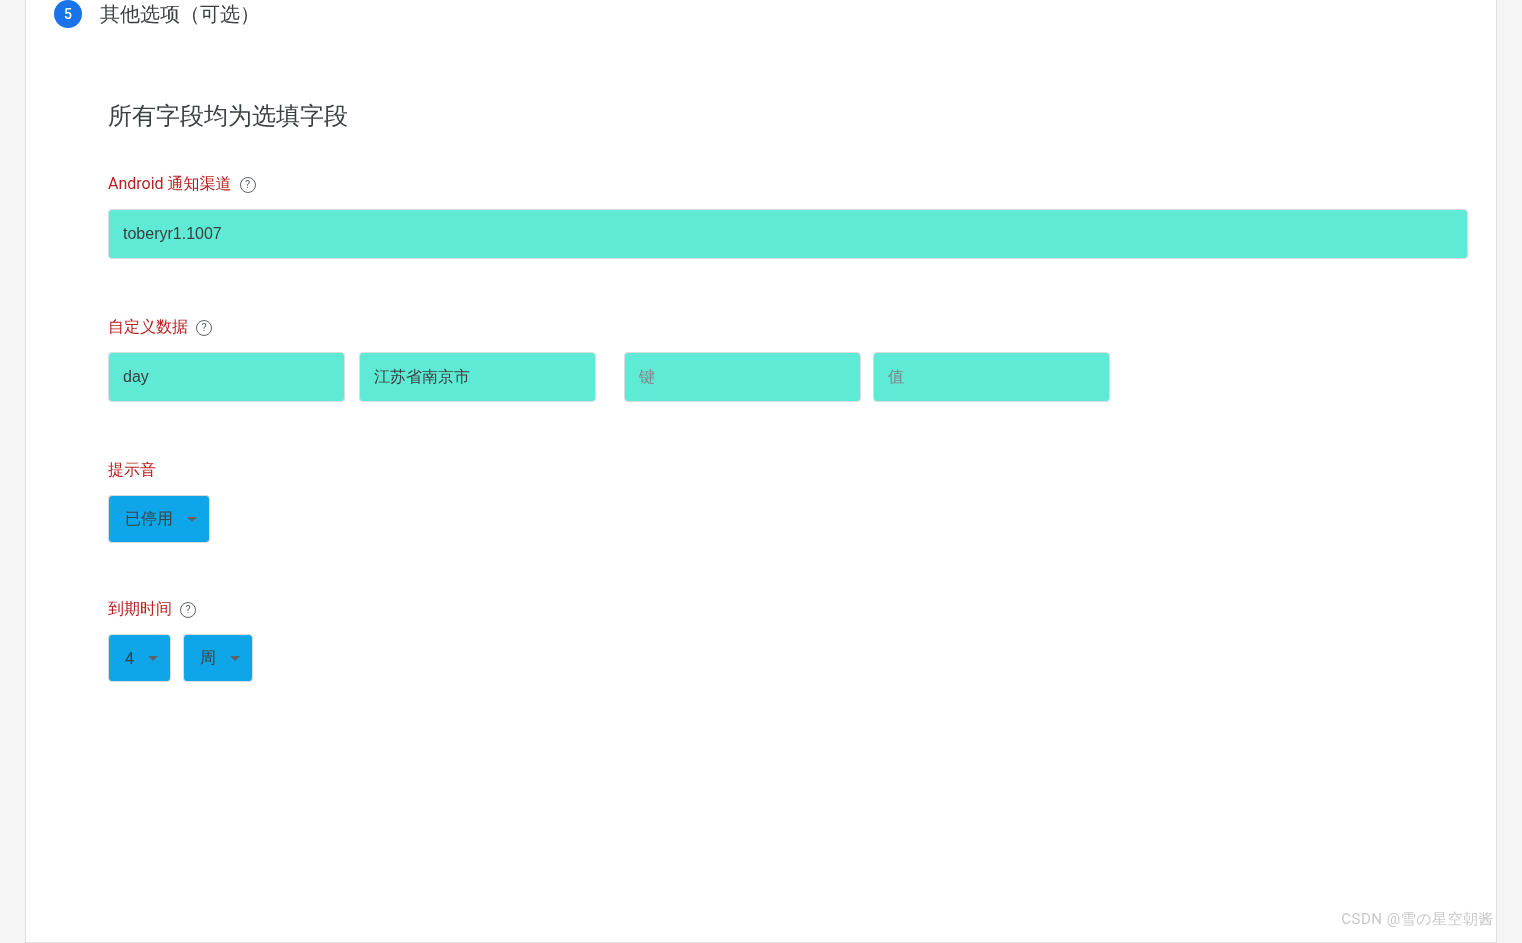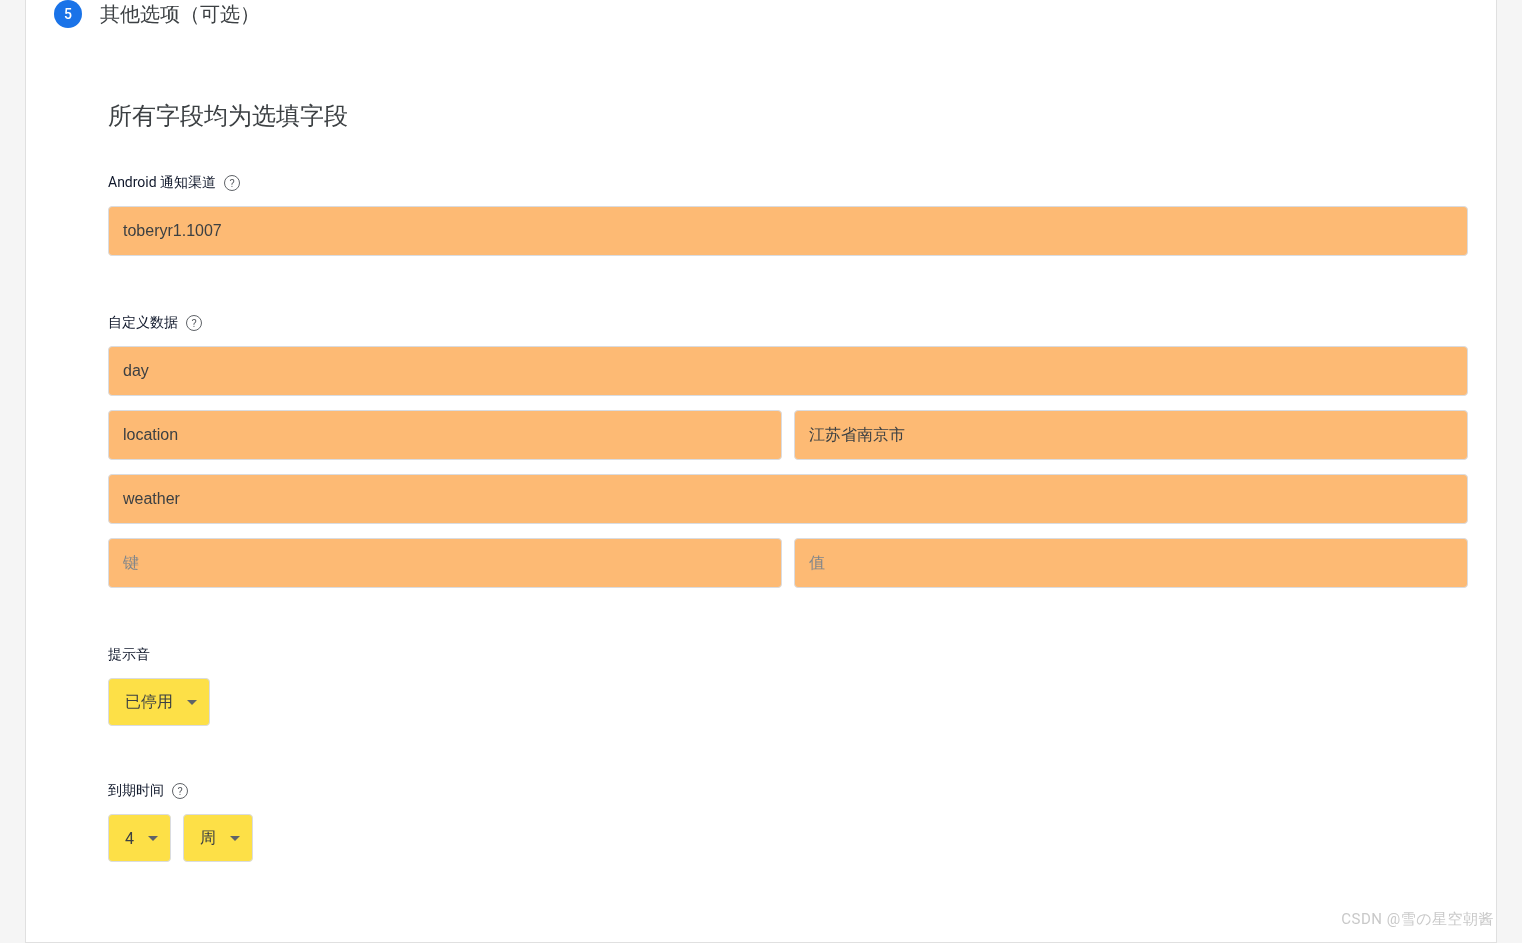--- a/index.html
+++ b/index.html
@@ -50,22 +50,22 @@
       font-weight: 400;
       margin-bottom: 42px;
     }
     .label-row {
       display: flex;
       align-items: center;
       gap: 8px;
       margin-bottom: 12px;
     }
     .field-label {
-      font-size: 14px;
-      color: #0f172a;
+      font-size: 16px;
+      color: #b91c1c;
     }
     .help-icon {
       width: 16px;
       height: 16px;
       border: 1.5px solid #5f6368;
       border-radius: 50%;
       display: inline-flex;
       align-items: center;
       justify-content: center;
       font-size: 11px;
@@ -73,43 +73,42 @@
       cursor: pointer;
     }
     .text-input {
       width: 100%;
       height: 50px;
       padding: 0 14px;
       border: 1px solid #dadce0;
       border-radius: 4px;
       font-size: 16px;
       color: #3c4043;
-      background: #fdba74;
+      background: #5eead4;
       outline: none;
     }
     .text-input::placeholder { color: #80868b; }
     .field-block { margin-bottom: 58px; }
     .kv-grid {
       display: flex;
-      flex-direction: column;
       gap: 14px;
     }
     .kv-row {
       display: flex;
       gap: 12px;
     }
     .kv-row .text-input { flex: 1; }
     .select-wrap {
       display: inline-flex;
       align-items: center;
       height: 48px;
       padding: 0 12px 0 16px;
       border: 1px solid #dadce0;
       border-radius: 4px;
-      background: #fde047;
+      background: #0ea5e9;
       cursor: pointer;
       gap: 14px;
       font-size: 16px;
       color: #3c4043;
     }
     .select-group { display: flex; gap: 12px; }
     .chevron {
       width: 0;
       height: 0;
       border-left: 5px solid transparent;
@@ -152,25 +151,23 @@
     <div class="field-block">
       <div class="label-row section-gap">
         <span class="field-label">自定义数据</span>
         <span class="help-icon">?</span>
       </div>
       <div class="kv-grid">
         <div class="kv-row">
           <input class="text-input" type="text" value="day" style="">
         </div>
         <div class="kv-row">
-          <input class="text-input" type="text" value="location" style="">
           <input class="text-input" type="text" value="江苏省南京市" style="">
         </div>
         <div class="kv-row">
-          <input class="text-input" type="text" value="weather" style="">
         </div>
         <div class="kv-row">
           <input class="text-input" type="text" placeholder="键" style="">
           <input class="text-input" type="text" placeholder="值" style="">
         </div>
       </div>
     </div>
 
     <div class="sound-block">
       <div class="label-row section-gap">

